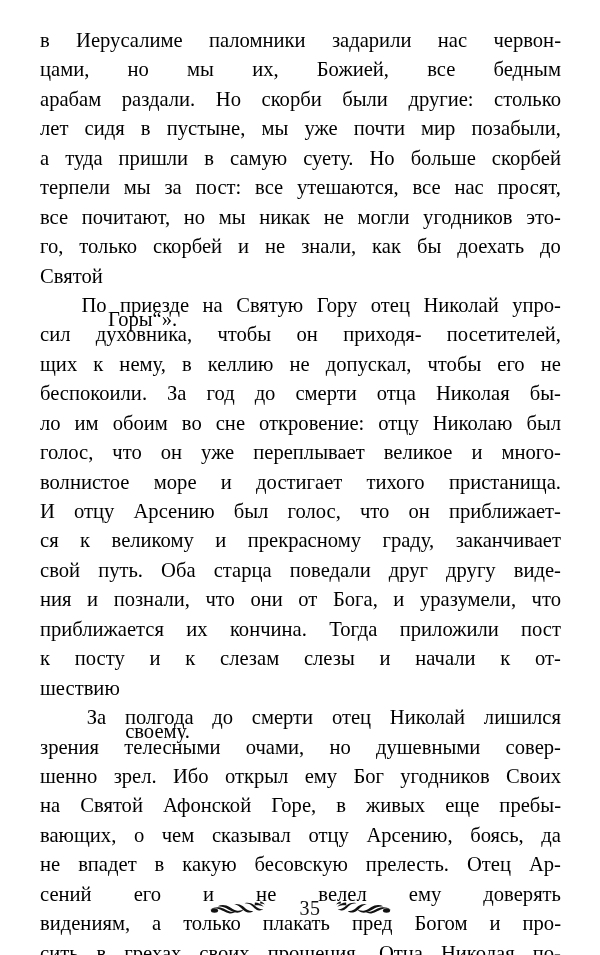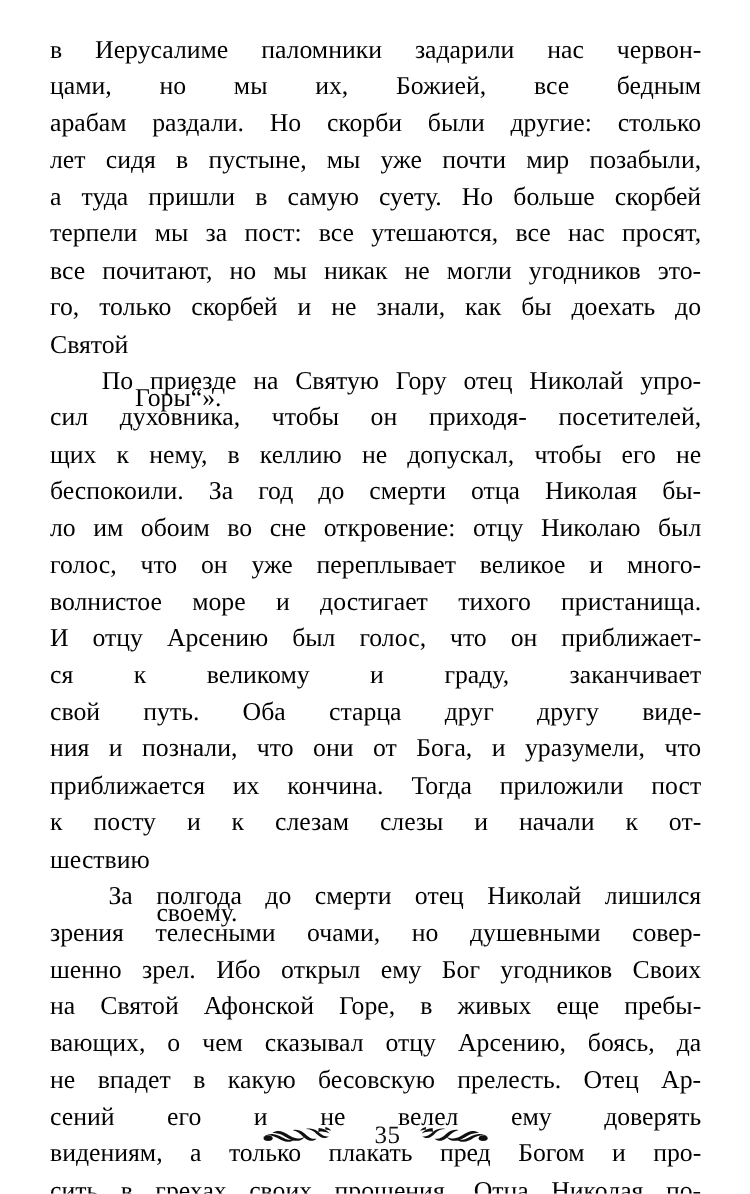--- a/index.html
+++ b/index.html
@@ -111,22 +111,22 @@
       </div>
       <div class="paragraph">
         <div class="line just"><span class="indent"></span><span class="w">По</span><span class="w">приезде</span><span class="w">на</span><span class="w">Святую</span><span class="w">Гору</span><span class="w">отец</span><span class="w">Николай</span><span class="w">упро-</span></div>
         <div class="line just"><span class="w">сил</span><span class="w">духовника,</span><span class="w">чтобы</span><span class="w">он</span><span class="w">приходя-</span><span class="w">посетителей,</span></div>
         <div class="line just"><span class="w">щих</span><span class="w">к</span><span class="w">нему,</span><span class="w">в</span><span class="w">келлию</span><span class="w">не</span><span class="w">допускал,</span><span class="w">чтобы</span><span class="w">его</span><span class="w">не</span></div>
         <div class="line just"><span class="w">беспокоили.</span><span class="w">За</span><span class="w">год</span><span class="w">до</span><span class="w">смерти</span><span class="w">отца</span><span class="w">Николая</span><span class="w">бы-</span></div>
         <div class="line just"><span class="w">ло</span><span class="w">им</span><span class="w">обоим</span><span class="w">во</span><span class="w">сне</span><span class="w">откровение:</span><span class="w">отцу</span><span class="w">Николаю</span><span class="w">был</span></div>
         <div class="line just"><span class="w">голос,</span><span class="w">что</span><span class="w">он</span><span class="w">уже</span><span class="w">переплывает</span><span class="w">великое</span><span class="w">и</span><span class="w">много-</span></div>
         <div class="line just"><span class="w">волнистое</span><span class="w">море</span><span class="w">и</span><span class="w">достигает</span><span class="w">тихого</span><span class="w">пристанища.</span></div>
         <div class="line just"><span class="w">И</span><span class="w">отцу</span><span class="w">Арсению</span><span class="w">был</span><span class="w">голос,</span><span class="w">что</span><span class="w">он</span><span class="w">приближает-</span></div>
-        <div class="line just"><span class="w">ся</span><span class="w">к</span><span class="w">великому</span><span class="w">и</span><span class="w">граду,</span><span class="w">заканчивает</span></div>
-        <div class="line just"><span class="w">свой</span><span class="w">путь.</span><span class="w">Оба</span><span class="w">старца</span><span class="w">друг</span><span class="w">другу</span><span class="w">виде-</span></div>
+        <div class="line just"><span class="w">ся</span><span class="w">к</span><span class="w">великому</span><span class="w">и</span><span class="w">прекрасному</span><span class="w">граду,</span><span class="w">заканчивает</span></div>
+        <div class="line just"><span class="w">свой</span><span class="w">путь.</span><span class="w">Оба</span><span class="w">старца</span><span class="w">поведали</span><span class="w">друг</span><span class="w">другу</span><span class="w">виде-</span></div>
         <div class="line just"><span class="w">ния</span><span class="w">и</span><span class="w">познали,</span><span class="w">что</span><span class="w">они</span><span class="w">от</span><span class="w">Бога,</span><span class="w">и</span><span class="w">уразумели,</span><span class="w">что</span></div>
         <div class="line just"><span class="w">приближается</span><span class="w">их</span><span class="w">кончина.</span><span class="w">Тогда</span><span class="w">приложили</span><span class="w">пост</span></div>
         <div class="line just"><span class="w">к</span><span class="w">посту</span><span class="w">и</span><span class="w">к</span><span class="w">слезам</span><span class="w">слезы</span><span class="w">и</span><span class="w">начали</span><span class="w">к</span><span class="w">от-</span></div>
         <div class="line last"><span class="w">шествию</span><span class="w">своему.</span></div>
       </div>
       <div class="paragraph">
         <div class="line just"><span class="indent"></span><span class="w">За</span><span class="w">полгода</span><span class="w">до</span><span class="w">смерти</span><span class="w">отец</span><span class="w">Николай</span><span class="w">лишился</span></div>
         <div class="line just"><span class="w">зрения</span><span class="w">телесными</span><span class="w">очами,</span><span class="w">но</span><span class="w">душевными</span><span class="w">совер-</span></div>
         <div class="line just"><span class="w">шенно</span><span class="w">зрел.</span><span class="w">Ибо</span><span class="w">открыл</span><span class="w">ему</span><span class="w">Бог</span><span class="w">угодников</span><span class="w">Своих</span></div>
         <div class="line just"><span class="w">на</span><span class="w">Святой</span><span class="w">Афонской</span><span class="w">Горе,</span><span class="w">в</span><span class="w">живых</span><span class="w">еще</span><span class="w">пребы-</span></div>

